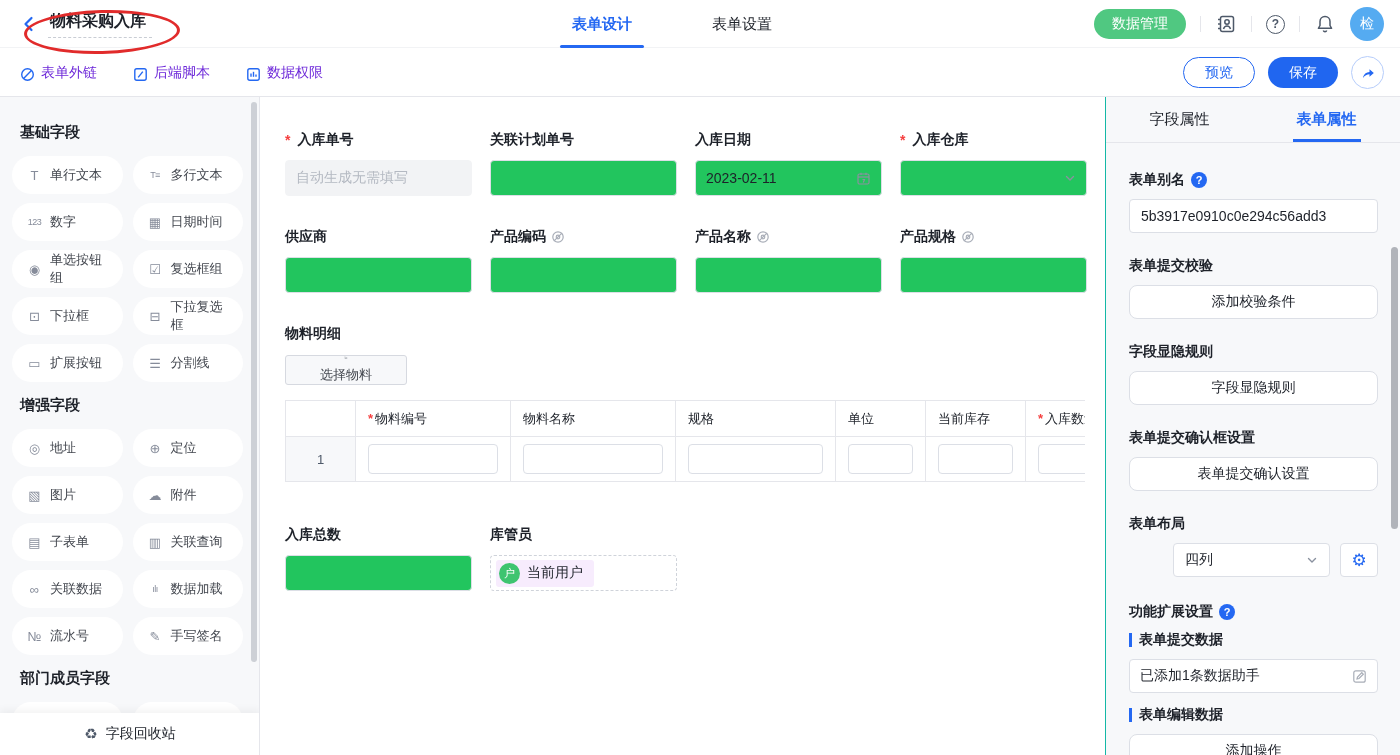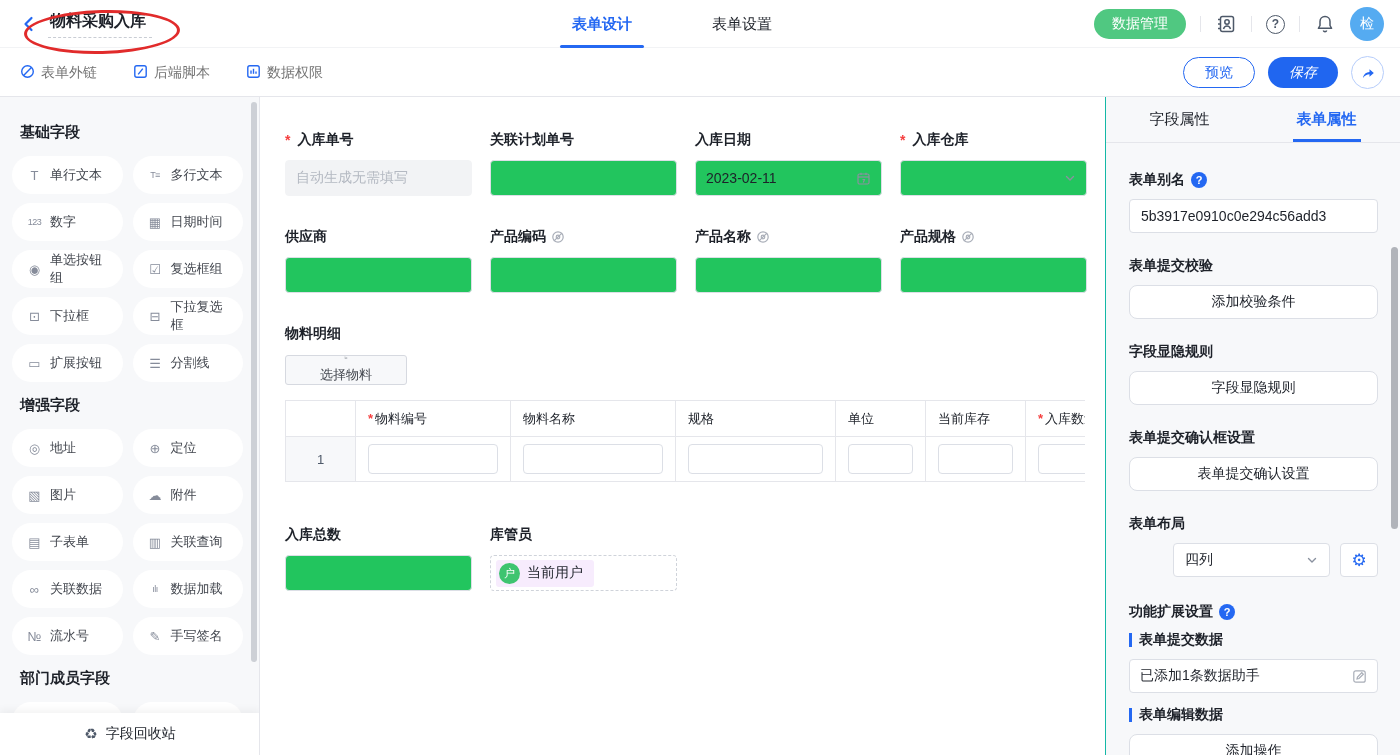--- a/index.html
+++ b/index.html
@@ -19,24 +19,24 @@
   .top-right { position:absolute; right:16px; top:0; height:48px; display:flex; align-items:center; gap:14px; }
   .pill-green { height:30px; padding:0 18px; border-radius:15px; color:#fff; font-size:14px; display:flex; align-items:center; cursor:pointer; background:#50c881; }
   .vdiv { width:1px; height:16px; background:#e5e6eb; }
   .hicon { width:22px; height:22px; display:flex; align-items:center; justify-content:center; cursor:pointer; color:#4e5969; }
   .help-circle { width:19px; height:19px; border:1.6px solid #4e5969; border-radius:50%; font-size:12px; font-weight:bold; color:#4e5969; display:flex; align-items:center; justify-content:center; cursor:pointer; }
   .avatar { width:34px; height:34px; border-radius:50%; background:#55abf1; color:#fff; font-size:14px; display:flex; align-items:center; justify-content:center; cursor:pointer; }
 
   
   .subbar { position:absolute; left:0; top:49px; width:1400px; height:48px; background:#fff; border-bottom:1px solid #e5e6eb; display:flex; align-items:center; justify-content:space-between; padding:0 16px 0 20px; z-index:20; }
   .sub-left { display:flex; align-items:center; gap:36px; }
-  .sub-link { display:flex; align-items:flex-start; gap:6px; color:#737373; font-size:14px; cursor:pointer; }
+  .sub-link { display:flex; align-items:flex-end; gap:6px; color:#6d28d9; font-size:14px; cursor:pointer; }
   .sub-right { display:flex; align-items:center; gap:13px; }
   .btn-outline { height:31px; padding:0 21px; border:1px solid #2468f2; border-radius:16px; background:#fff; color:#2468f2; font-size:14px; display:flex; align-items:center; cursor:pointer; }
-  .btn-solid { height:31px; padding:0 21px; border:none; border-radius:16px; background:#2066f0; color:#fff; font-size:14px; display:flex; align-items:center; cursor:pointer;font-style:italic; }
+  .btn-solid { height:31px; padding:0 21px; border:none; border-radius:16px; background:#2066f0; color:#fff; font-size:14px; display:flex; align-items:center; cursor:pointer; }
   .btn-share { width:33px; height:33px; border-radius:50%; border:1px solid #b6cdfb; background:#fff; display:flex; align-items:center; justify-content:center; cursor:pointer; }
 
   
   .sidebar { position:absolute; left:0; top:97px; width:260px; height:658px; background:#f7f8fa; border-right:1px solid #e5e6eb; padding:16px 16px 0 12px; overflow:hidden; }
   .side-sec-title { font-size:15px; font-weight:bold; color:#1d2129; margin:10px 8px 14px 8px; }
   .pill-grid { display:grid; grid-template-columns:1fr 1fr; gap:9px 10px; margin-bottom:14px; }
   .fpill { height:38px; background:#fff; border-radius:19px; display:flex; align-items:center; gap:7px; padding:0 8px 0 14px; font-size:13px; color:#42464e; cursor:grab; }
   .fpill .pic { color:#868c9a; font-size:13px; width:17px; text-align:center; flex:none; }
   .fpill .pic.tiny { font-size:9px; letter-spacing:-0.5px; }
   .recycle-bar { position:absolute; left:0; bottom:0; width:260px; height:42px; background:#fff; box-shadow:0 -3px 8px rgba(0,0,0,0.05); display:flex; align-items:center; justify-content:center; gap:8px; font-size:14px; color:#1d2129; cursor:pointer; z-index:5; }

